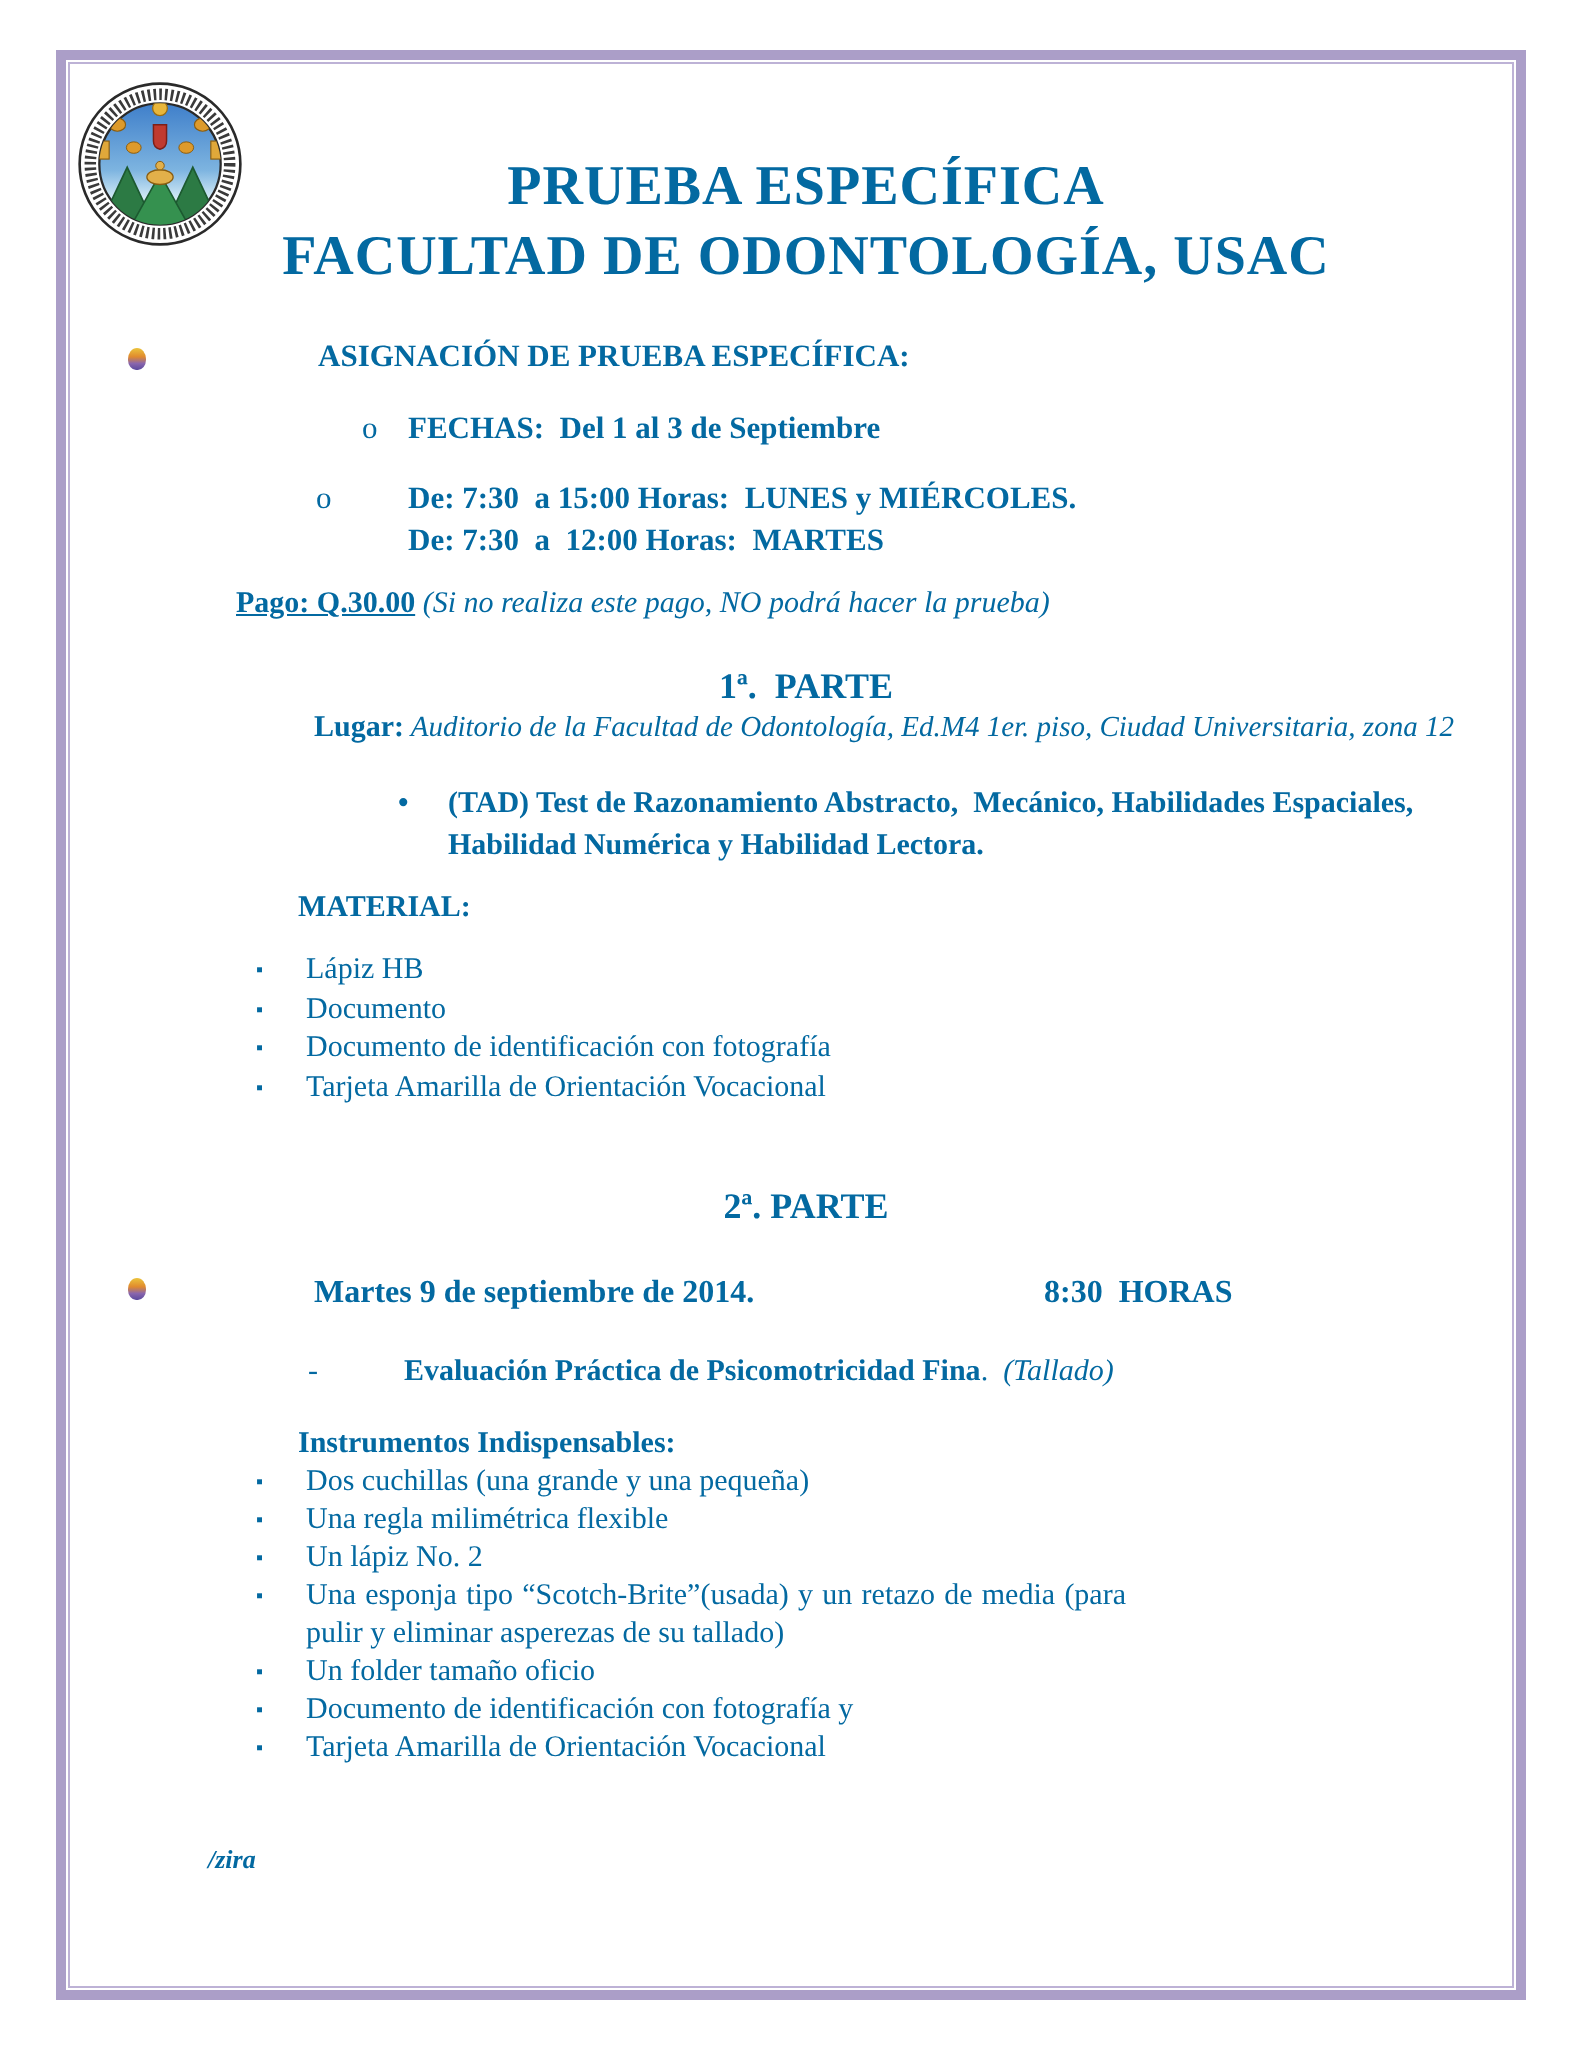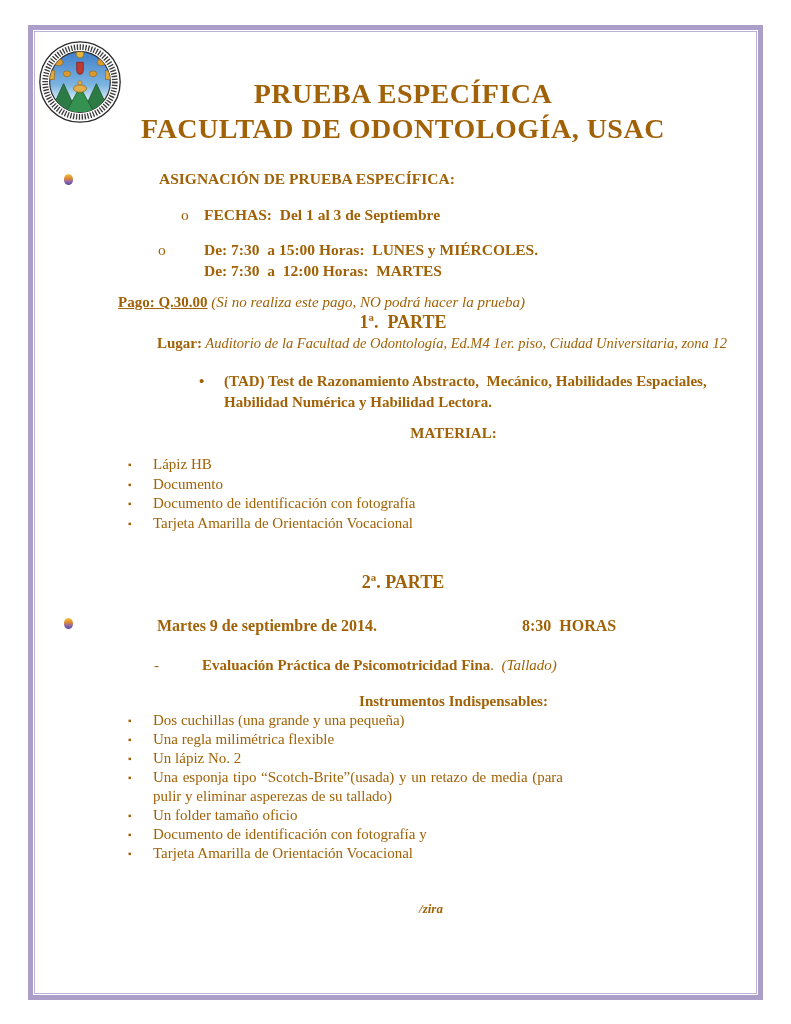--- a/index.html
+++ b/index.html
@@ -1,35 +1,35 @@
 <!DOCTYPE html>
 <html><head>
 <meta charset="utf-8">
 <style>
   html,body { margin:0; padding:0; background:#ffffff; }
   .page {
     position:relative;
     width:791px; height:1024px;
     background:#ffffff;
     font-family:"Liberation Serif","DejaVu Serif",serif;
-    color:#a16207;
+    color:#0369a1;
     overflow:hidden;
   }
   .border-box {
     position:absolute; left:28px; top:25px;
     width:735px; height:975px;
     border:5px solid #ab9ec8;
     box-sizing:border-box;
   }
   .inner-line {
     position:absolute; inset:1px;
     border:1px solid #bdb2d6;
   }
   .content { position:absolute; inset:0; }
-  .t { white-space:pre-wrap;text-align:center; }
+  .t { white-space:pre-wrap; }
 
   .logo {
     position:absolute; left:6px; top:11px;
     width:82px; height:82px;
   }
 
   .title-block { margin:46px 0 0 15px; text-align:center; }
   .title-line {
     font-size:28px; font-weight:bold; line-height:35px;
     letter-spacing:0.5px;
@@ -48,21 +48,21 @@
 
   .o-row { margin-top:16px; padding-left:148px; font-weight:bold; font-size:15.5px; line-height:21px; }
   .o-marker { display:inline-block; width:23px; font-weight:normal; }
   .o-hang { padding-left:171px; text-indent:-23px; }
 
   .pago-row { margin-top:13px; padding-left:85px; font-size:15px; }
   .pago-label { font-weight:bold; text-decoration:underline; }
   .pago-note { font-style:italic; }
 
   .parte-heading {
-    text-align:center; padding-left:15px;
+    margin-top:21px; text-align:center; padding-left:15px;
     font-weight:bold; font-size:18px; line-height:22px;
   }
   .parte2-heading { margin-top:38px; }
 
   .date-row { margin-top:16px; padding-left:124px; font-weight:bold; font-size:16px; line-height:21px; }
   .time { position:absolute; left:489px; top:0; font-weight:bold; font-size:16px; }
   .lugar-row { padding-left:124px; font-size:14.5px; line-height:20px; }
   .lugar-label { font-weight:bold; font-size:15px; }
   .lugar-value { font-style:italic; }
 

